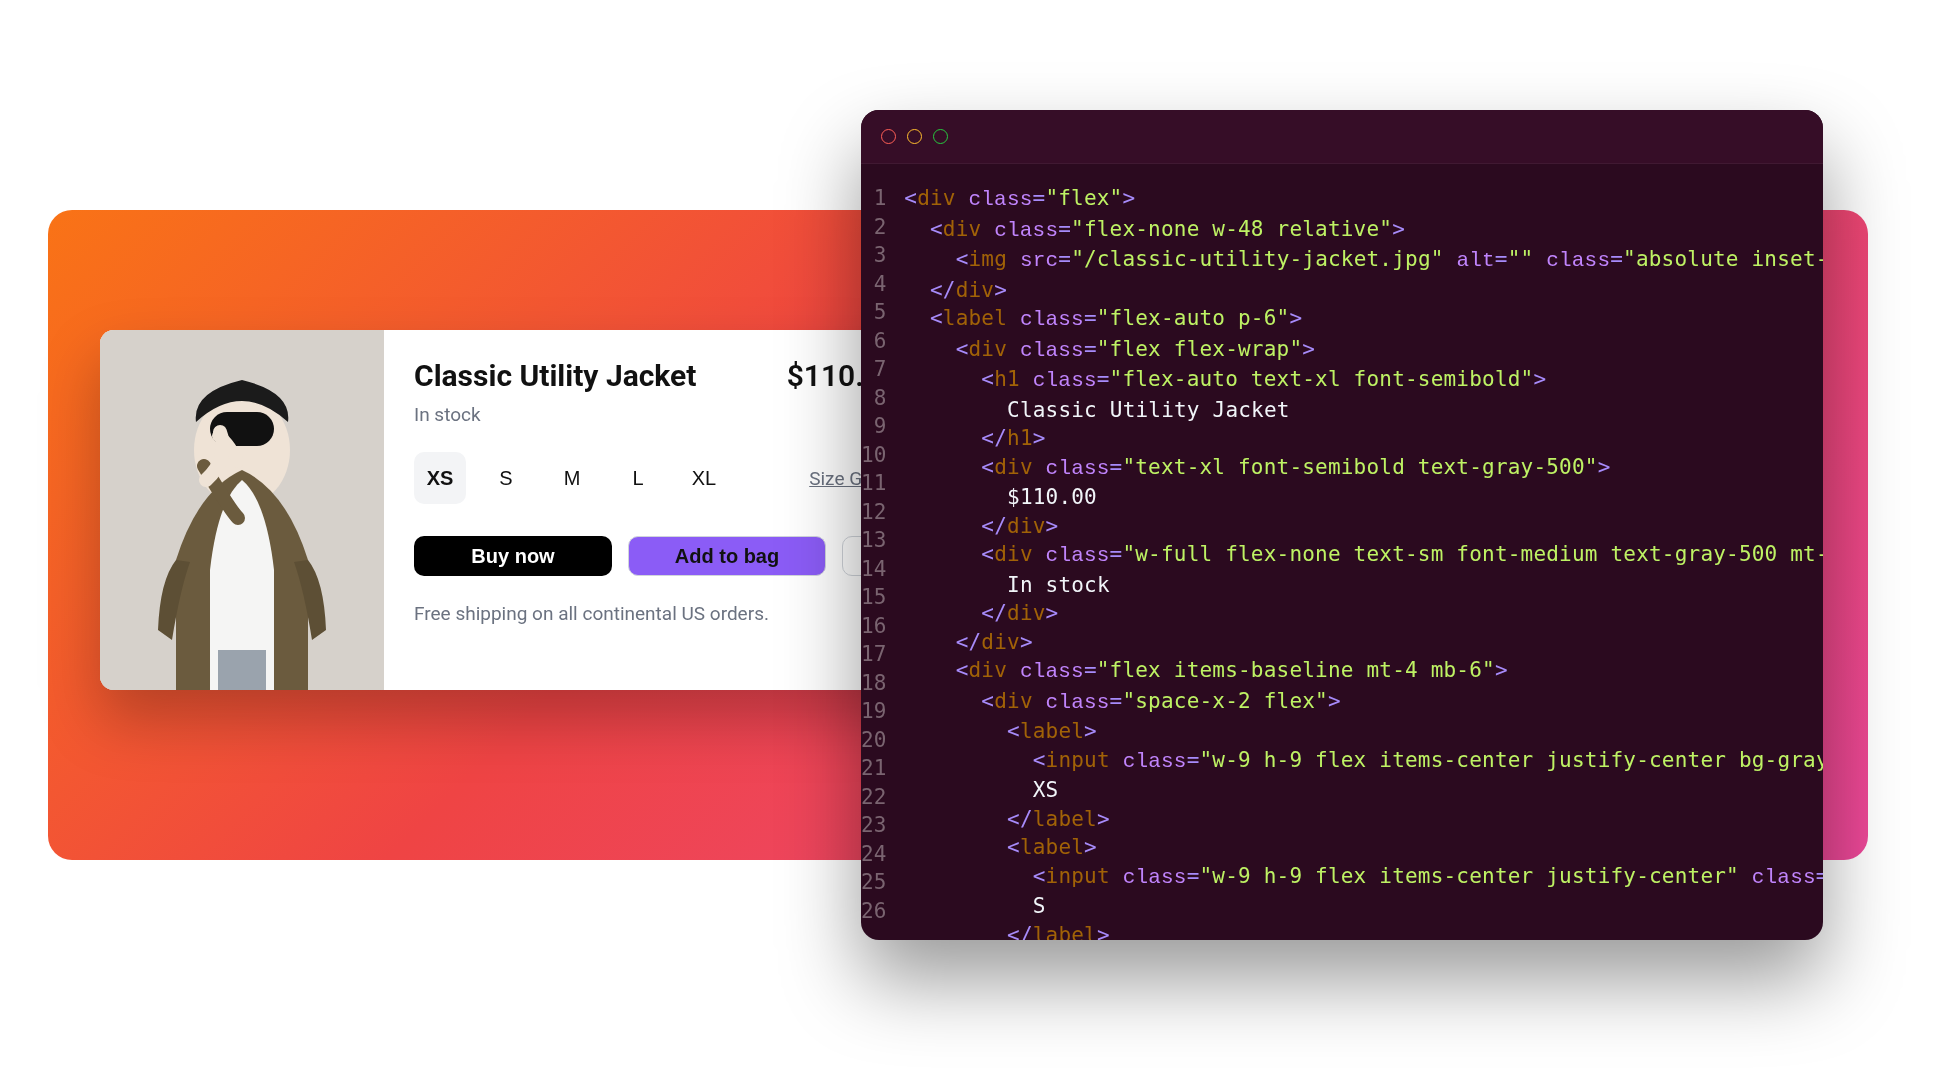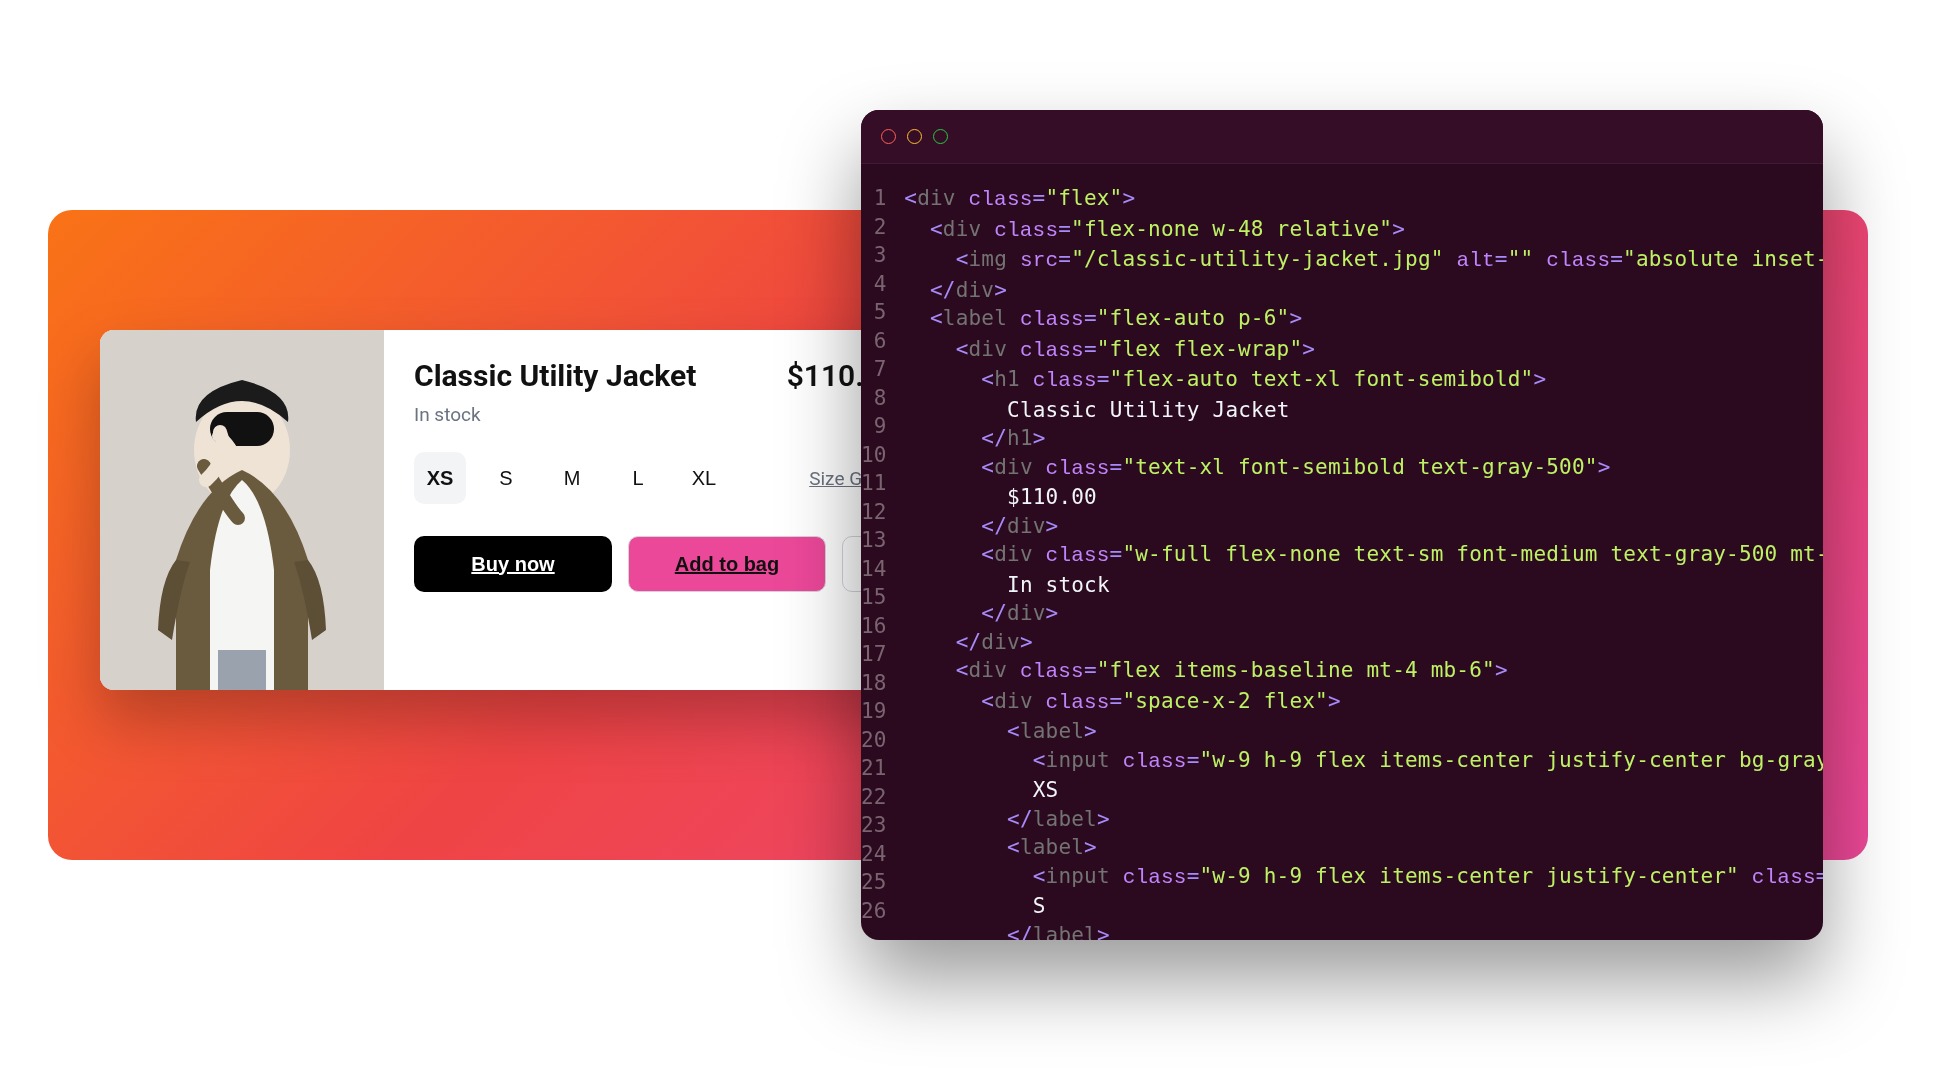--- a/index.html
+++ b/index.html
@@ -58,25 +58,25 @@
   .size-options { display:flex; gap: 14px; flex:1; }
   .size-btn {
     width: 52px; height: 52px; border-radius: 10px;
     display:flex; align-items:center; justify-content:center;
     font-size: 20px; font-weight: 500; color:#111; background:transparent; border:none; cursor:pointer;
   }
   .size-btn.selected { background:#f3f4f6; font-weight:600; }
   .size-guide { color:#6b7280; font-size:19px; text-decoration: underline; cursor:pointer; }
   .action-row { display:flex; gap: 16px; margin-top: 32px; }
   .btn {
-    height: 56px; border-radius: 10px; font-size: 20px; font-weight:600;
-    display:flex; align-items:center; justify-content:center; cursor:pointer;text-decoration:underline;
+    height: 40px; border-radius: 10px; font-size: 20px; font-weight:600;
+    display:flex; align-items:center; justify-content:center; cursor:pointer;
   }
   .btn-primary { background:#000; color:#fff; border:none; width: 198px; }
-  .btn-secondary { background:#ec4899; color:#111; border:1px solid #d1d5db; width: 198px; }
+  .btn-secondary { background:#8b5cf6; color:#111; border:1px solid #d1d5db; width: 198px; }
   .btn-heart { background:#fff; border:1px solid #d1d5db; width:56px; }
   .heart-svg { width:24px; height:24px; fill:#9ca3af; }
   .ship-note { margin-top: 26px; color:#6b7280; font-size: 19px; }
 
   
   .code-window {
     position: absolute;
     left: 861px;
     top: 110px;
     width: 962px;
@@ -114,21 +114,21 @@
     user-select:none;
     white-space: pre;
   }
   .code-lines {
     flex:1;
     padding: 20px 0 0 6px;
     color:#e8e3ea;
     white-space: pre;
     letter-spacing: 0.2px;
   }
-  .tok-tag   { color:#737373; }   
+  .tok-tag   { color:#a16207; }   
   .tok-attr  { color:#c084fc;font-family:Liberation Mono, monospace; }   
   .tok-str   { color:#bef264; }   
   .tok-punct { color:#a78bfa; }   
   .tok-text  { color:#f1f5f9; }
 </style>
 </head>
 <body>
 
 <div class="gradient-bg"></div>
 
@@ -170,20 +170,21 @@
     <div class="action-row">
       <button class="btn btn-primary">Buy now</button>
       <button class="btn btn-secondary">Add to bag</button>
       <button class="btn btn-heart">
         <svg class="heart-svg" viewBox="0 0 24 24">
           <path d="M12 21s-8-5.3-8-11a5 5 0 019-3 5 5 0 019 3c0 5.7-8 11-8 11z"></path>
         </svg>
       </button>
     </div>
 
+    <div class="ship-note">Free shipping on all continental US orders.</div>
   </div>
 </div>
 
 <div class="code-window">
   <div class="titlebar">
     <span class="tl-dot dot-r"></span>
     <span class="tl-dot dot-y"></span>
     <span class="tl-dot dot-g"></span>
   </div>
   <div class="code-body">

